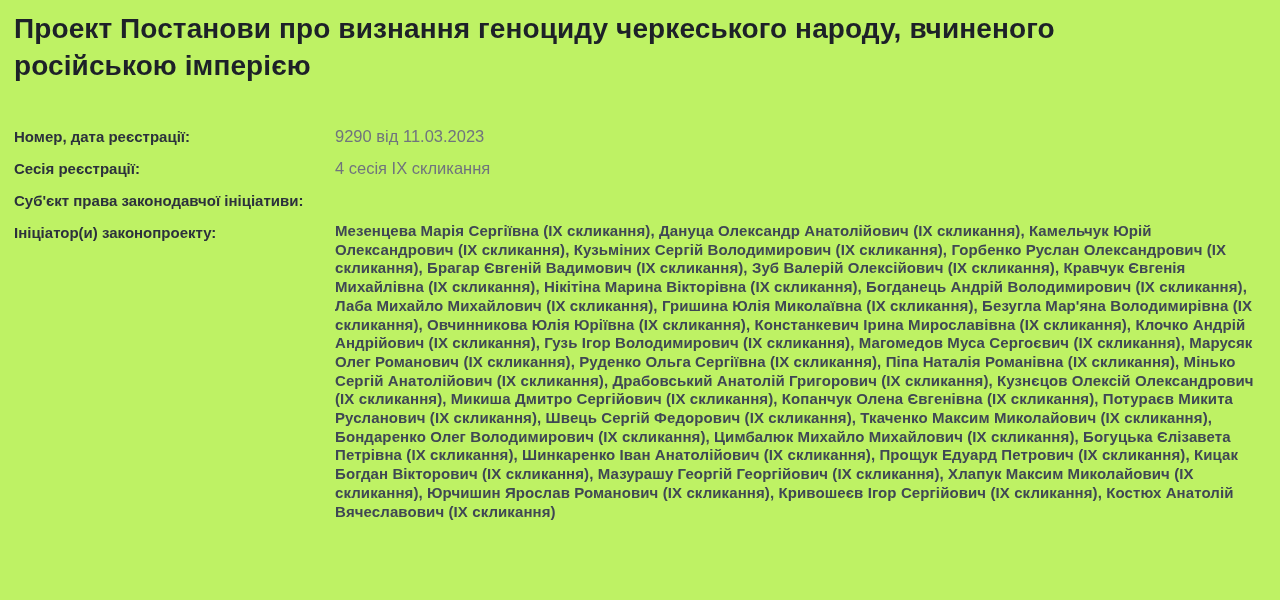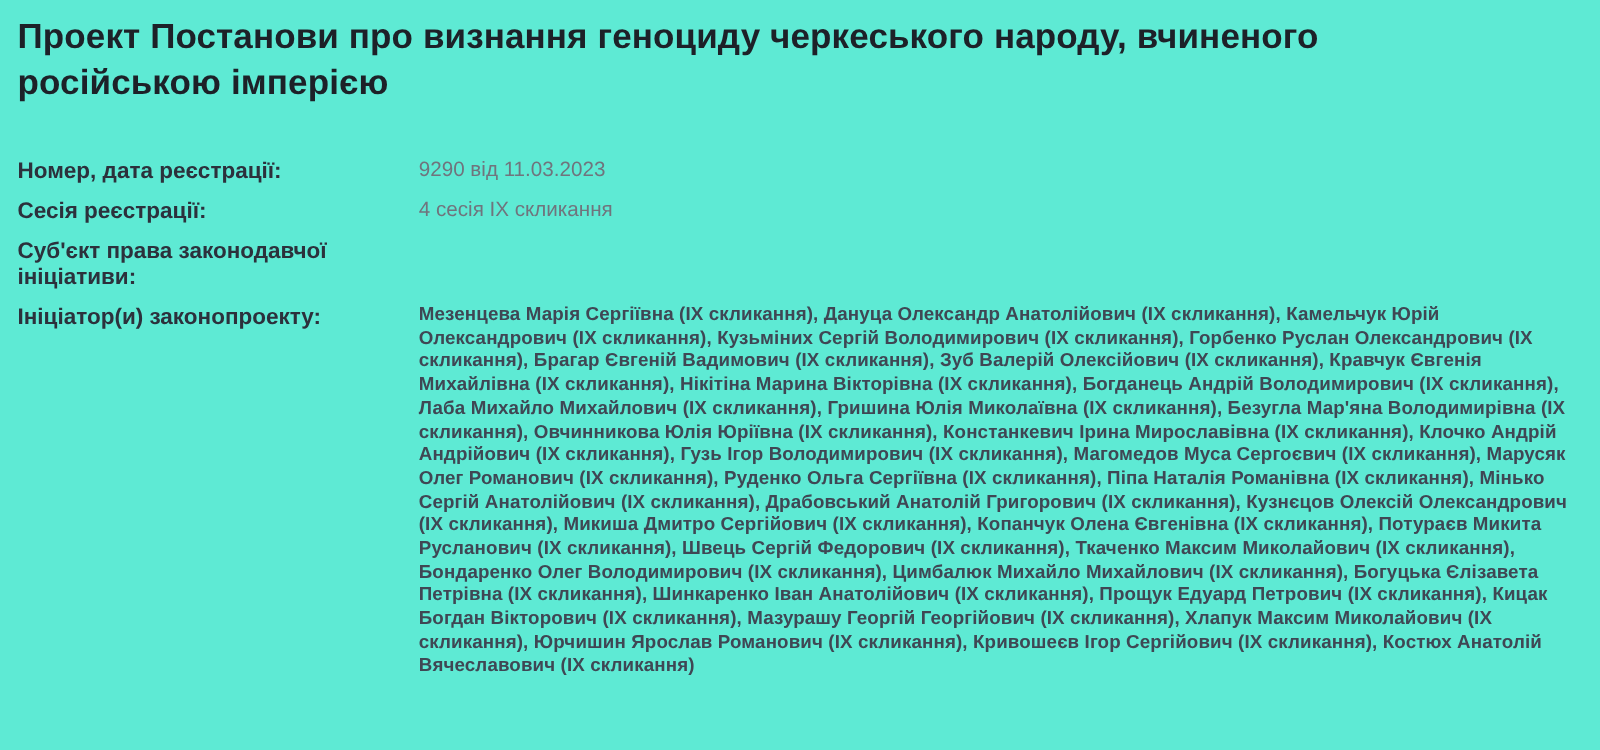--- a/index.html
+++ b/index.html
@@ -7,21 +7,21 @@
     padding: 0;
     background: #ffffff;
     font-family: "Liberation Sans", "DejaVu Sans", sans-serif;
   }
   .page {
     width: 1280px;
     height: 600px;
     box-sizing: border-box;
     padding: 10px 14px 0 14px;
     overflow: hidden;
-    background: #5eead4;
+    background: #bef264;
   }
   .page-title {
     margin: 0 0 42px 0;
     max-width: 1060px;
     font-size: 28px;
     font-weight: 700;
     line-height: 37px;
     color: #1d2128;
     letter-spacing: 0.1px;
   }
@@ -31,21 +31,21 @@
   .field-row {
     display: flex;
     align-items: flex-start;
     margin-bottom: 11px;
   }
   .field-label {
     flex: 0 0 321px;
     max-width: 321px;
     padding-right: 20px;
     box-sizing: border-box;
-    font-size: 18px;
+    font-size: 15px;
     font-weight: 700;
     line-height: 21px;
     color: #2c313c;
   }
   .field-value {
     flex: 1 1 auto;
     font-size: 16.5px;
     font-weight: 400;
     line-height: 21px;
     color: #70747d;

